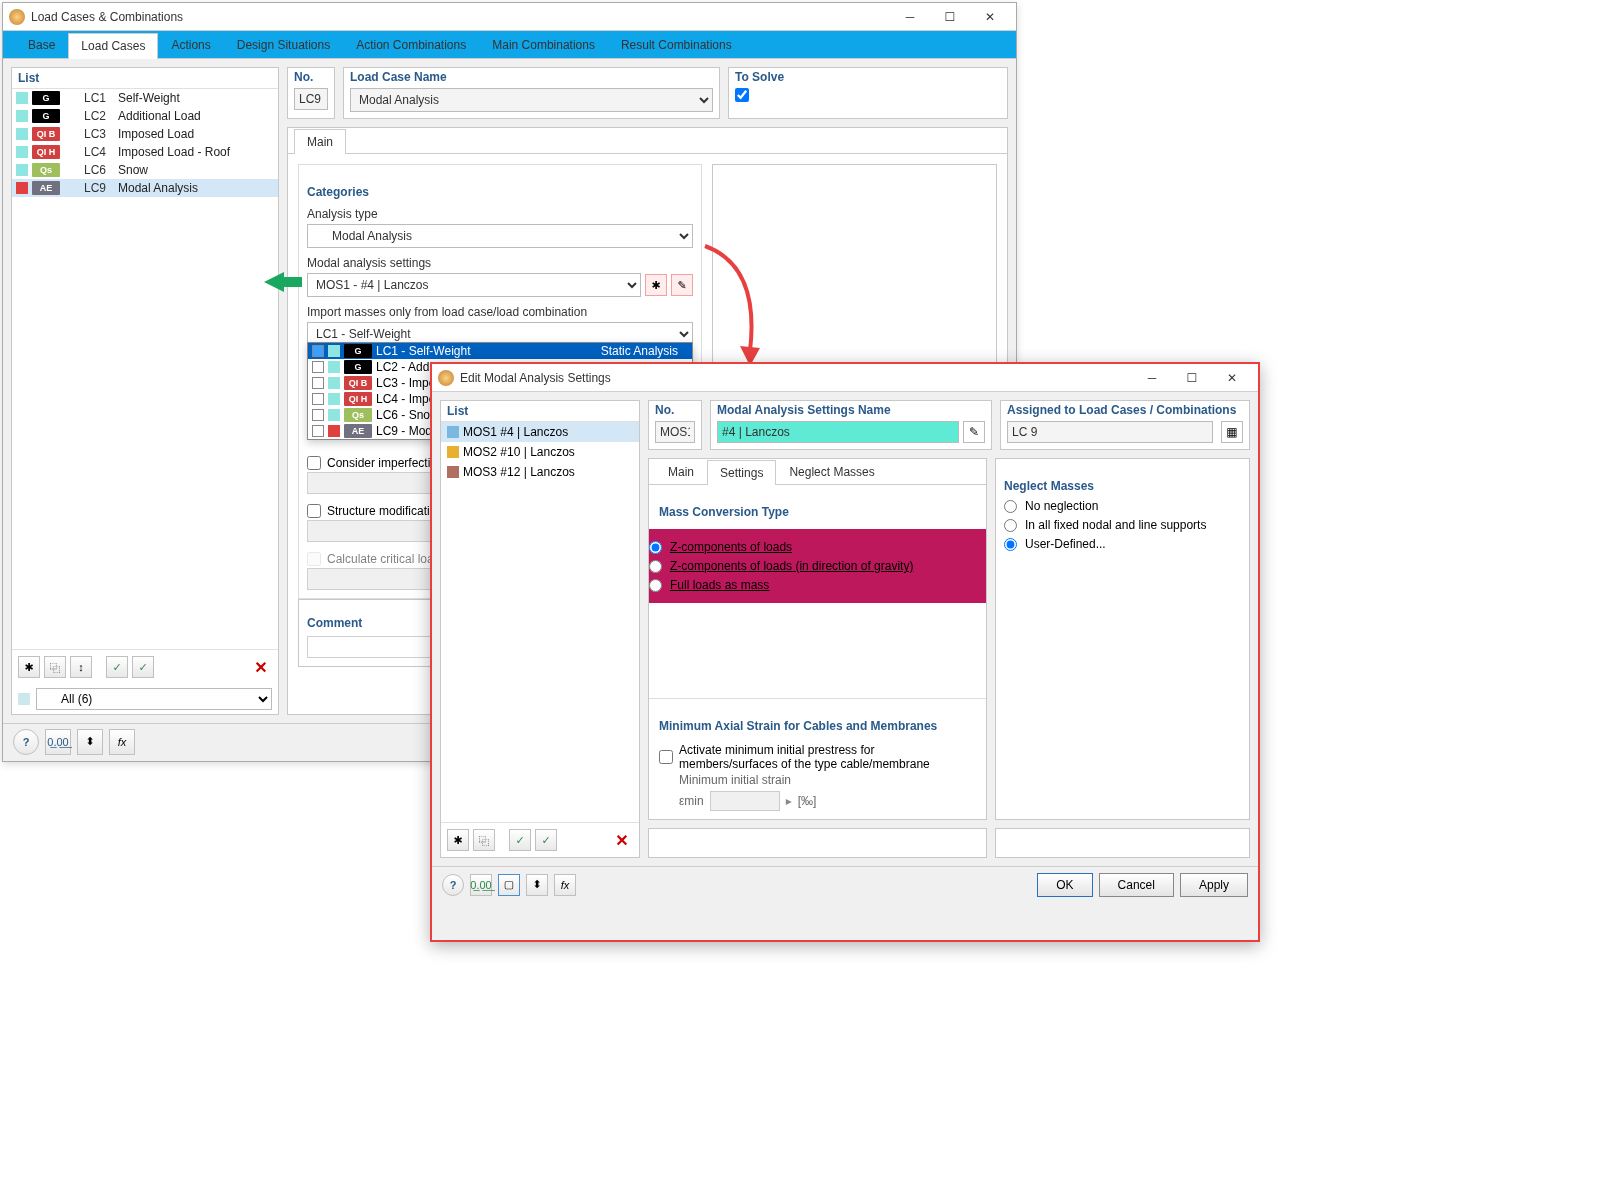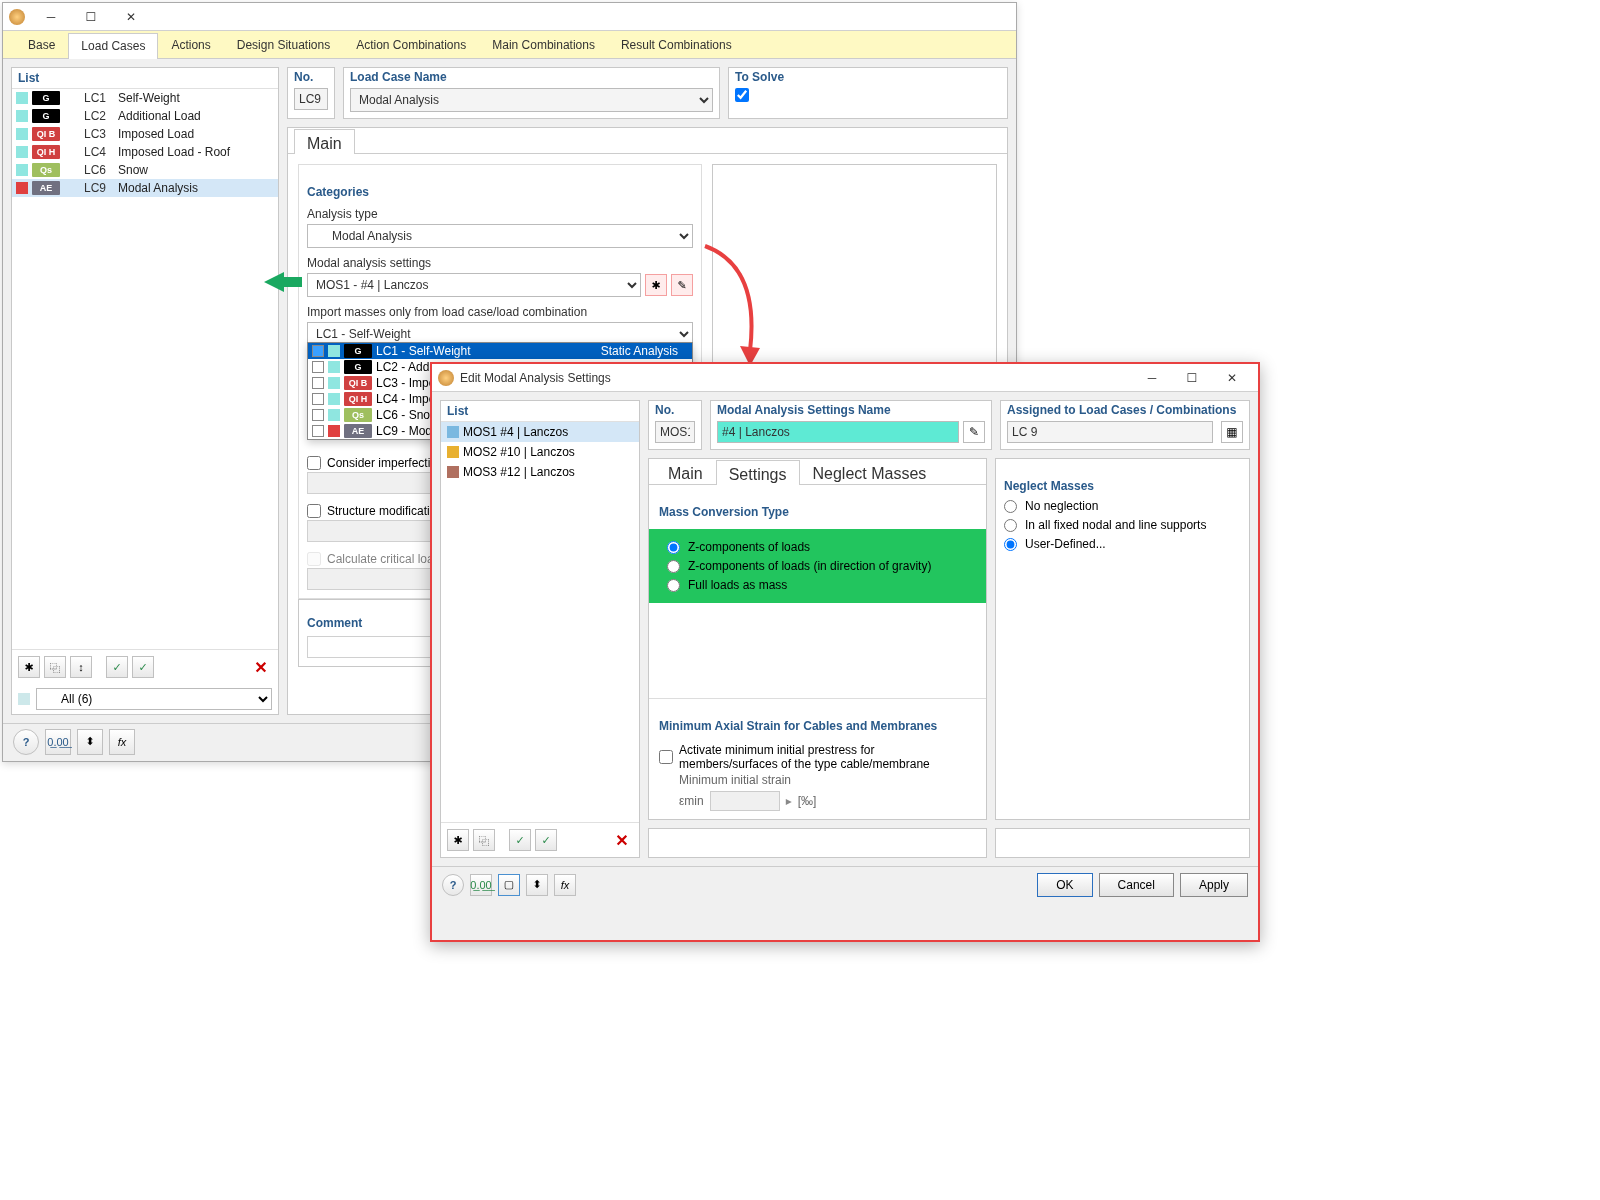--- a/index.html
+++ b/index.html
@@ -5,21 +5,21 @@
 * { box-sizing: border-box; margin: 0; padding: 0; font-family: "Segoe UI", Tahoma, sans-serif; font-size: 12px; }
 body { background: #fff; width: 1600px; height: 1200px; position: relative; overflow: hidden; }
 
 
 .main-dialog { position: absolute; left: 2px; top: 2px; width: 1015px; height: 760px; border: 1px solid #aaa; background: #f0f0f0; box-shadow: 0 2px 8px rgba(0,0,0,0.15); }
 .titlebar { height: 28px; background: #fff; display: flex; align-items: center; padding: 0 6px; border-bottom: 1px solid #d0d0d0; }
 .titlebar .app-icon { width: 16px; height: 16px; margin-right: 6px; border-radius: 50%; background: radial-gradient(circle,#ffd080,#c08030); }
 .titlebar .title { flex: 1; color: #333; }
 .titlebar .win-btn { width: 40px; height: 24px; display: flex; align-items: center; justify-content: center; color: #333; cursor: pointer; }
 
-.tabstrip { height: 28px; display: flex; align-items: flex-end; padding: 0 12px; background: #fef9c3; border-bottom: 1px solid #ccc; }
+.tabstrip { height: 28px; display: flex; align-items: flex-end; padding: 0 12px; background: #0ea5e9; border-bottom: 1px solid #ccc; }
 .tab { padding: 5px 12px 6px; color: #333; cursor: pointer; border: 1px solid transparent; border-bottom: none; }
 .tab.active { background: #fff; border-color: #ccc; position: relative; top: 1px; }
 
 .main-body { display: flex; height: calc(100% - 56px - 38px); padding: 8px; gap: 8px; }
 .left-panel { width: 268px; display: flex; flex-direction: column; border: 1px solid #c8c8c8; background: #fff; }
 .panel-header { padding: 3px 6px; color: #2a5a8a; font-weight: 600; background: #fff; border-bottom: 1px solid #e0e0e0; }
 .lc-list { flex: 1; overflow: auto; }
 .lc-row { display: flex; align-items: center; padding: 2px 4px; gap: 4px; cursor: pointer; }
 .lc-row.selected { background: #d4e7f7; }
 .swatch { width: 12px; height: 12px; display: inline-block; }
@@ -40,21 +40,21 @@
 .field-box .label { color: #2a5a8a; font-weight: 600; margin-bottom: 4px; }
 .no-box { width: 48px; }
 .name-box { flex: 1; }
 .solve-box { width: 280px; }
 input[type=text], select.combo { width: 100%; padding: 3px 4px; border: 1px solid #bbb; background: #f4f4f4; color: #333; }
 select.combo { background: #f4f4f4; }
 input[type=checkbox] { width: 14px; height: 14px; }
 
 .inner-tabs { border: 1px solid #c8c8c8; background: #fff; flex: 1; display:flex; flex-direction:column; }
 .inner-tabstrip { height: 26px; display: flex; padding-left: 6px; border-bottom: 1px solid #ccc; }
-.inner-tabstrip .tab { font-size: 16px; }
+.inner-tabstrip .tab { font-size: 12px; }
 .inner-tab-body { padding: 10px; flex:1; }
 .section-title { color: #2a5a8a; font-weight: 600; margin: 12px 0 6px; }
 .form-label { color: #333; margin: 8px 0 3px; }
 .combo-row { display: flex; gap: 4px; align-items: center; }
 .combo-row select { flex: 1; }
 .icon-btn { width: 22px; height: 22px; border: 1px solid #c0c0c0; background:#fff; display: inline-flex; align-items:center; justify-content:center; font-size:11px; cursor:pointer; }
 .icon-btn.highlight { border-color: #f5a0a0; background: #ffecec; }
 
 .dropdown-panel { position:absolute; border: 1px solid #888; background: #fff; box-shadow: 0 3px 8px rgba(0,0,0,0.2); z-index:5; }
 .dropdown-panel .dd-row { display:flex; align-items:center; padding:1px 4px; gap:4px; cursor:pointer; }
@@ -79,21 +79,21 @@
 .sec-dialog .titlebar { background:#fff; }
 .sec-body { display:flex; height: calc(100% - 28px - 38px - 36px); padding:8px; gap:8px; }
 .sec-left { width: 200px; border:1px solid #c8c8c8; background:#fff; display:flex; flex-direction:column; }
 .sec-left .lc-list { flex:1; }
 .sec-left .lc-row { padding:3px 6px; }
 .sec-mid { flex:1; display:flex; flex-direction:column; gap:8px; }
 .sec-top-fields { display:flex; gap:8px; }
 .sec-content { display:flex; gap:8px; flex:1; }
 .sec-main-panel { flex:1; border:1px solid #c8c8c8; background:#fff; display:flex; flex-direction:column; }
 .sec-neglect { width: 255px; border:1px solid #c8c8c8; background:#fff; padding:8px; }
-.highlight-yellow { background:#22c55e; padding:6px 18px; }
+.highlight-yellow { background:#be185d; padding:6px 0;text-decoration:underline; }
 .radio-row { display:flex; align-items:center; gap:8px; margin:5px 0; }
 .radio-row input { margin:0; }
 .sec-strain { padding:8px 10px; border-top:1px solid #ddd; }
 .sec-strain .disabled-field { display:flex; align-items:center; gap:6px; margin-top:4px; }
 .sec-strain .disabled-field input { width:70px; background:#f0f0f0; border:1px solid #ccc; padding:2px 4px; }
 .sec-bottom-row { display:flex; gap:8px; height:30px; }
 .sec-bottom-row > div { border:1px solid #c8c8c8; background:#fff; }
 
 .sec-footer { height:36px; display:flex; align-items:center; padding:0 10px; gap:6px; border-top:1px solid #ccc; }
 .sec-footer .spacer { flex:1; }
@@ -101,20 +101,21 @@
 .sec-footer button.primary { border:1px solid #2a6fbf; }
 .edit-pencil { width:22px; height:22px; border:1px solid #bbb; display:inline-flex; align-items:center; justify-content:center; background:#fff; cursor:pointer; margin-left:4px;}
 .assigned-row { display:flex; align-items:center; gap:4px;}
 </style>
 </head>
 <body>
 
 <div class="main-dialog">
   <div class="titlebar">
     <span class="app-icon"></span>
+    <span class="title">Load Cases &amp; Combinations</span>
     <span class="win-btn">─</span>
     <span class="win-btn">☐</span>
     <span class="win-btn">✕</span>
   </div>
   <div class="tabstrip">
     <div class="tab">Base</div>
     <div class="tab active">Load Cases</div>
     <div class="tab">Actions</div>
     <div class="tab">Design Situations</div>
     <div class="tab">Action Combinations</div>

